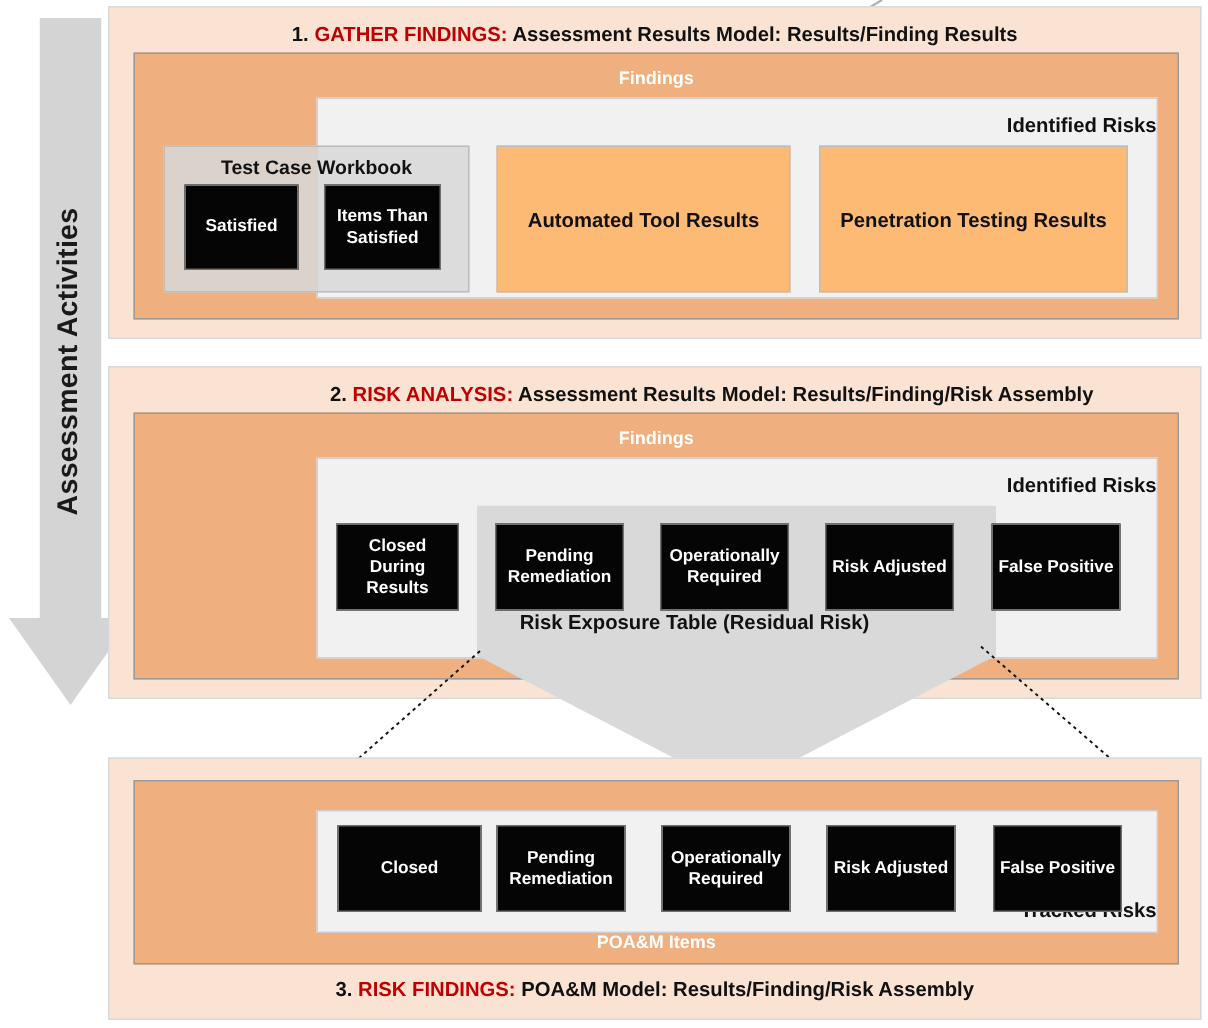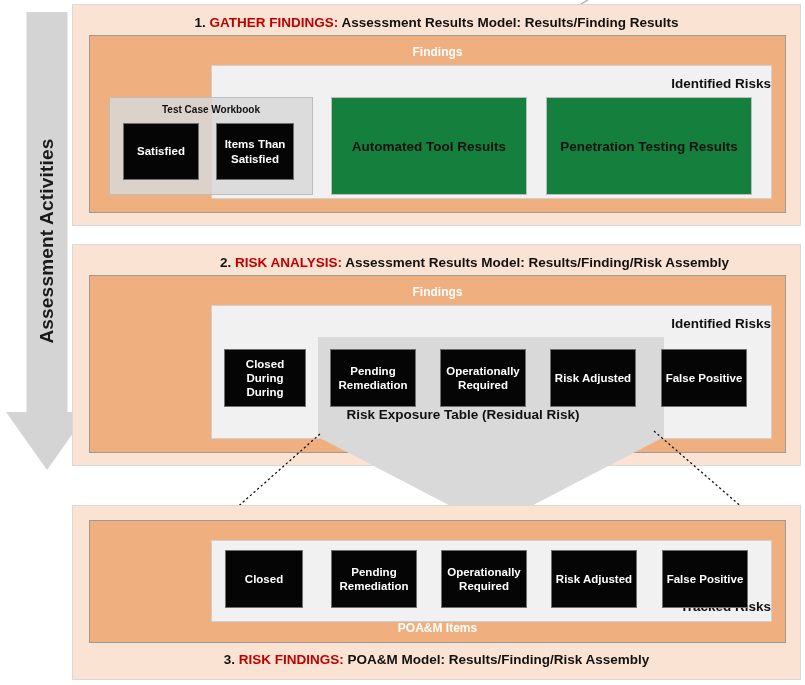--- a/index.html
+++ b/index.html
@@ -98,21 +98,21 @@
     width: 100%;
     text-align: right;
     font-size: 13.5px;
     font-weight: bold;
     color: #111111;
     white-space: nowrap;
   }
 
   .gray-box {
     position: absolute;
-    background: #15803d;
+    background: #fdba74;
     border: 1px solid #bdbdbd;
     box-sizing: border-box;
     display: flex;
     align-items: center;
     justify-content: center;
     text-align: center;
     font-size: 13.5px;
     font-weight: bold;
     color: #111111;
     padding: 0 4px;
@@ -130,21 +130,21 @@
     left: 0;
     bottom: 0;
     background: #DBD2CB;
   }
   .workbook-label {
     position: absolute;
     left: 0;
     top: 6px;
     width: 100%;
     text-align: center;
-    font-size: 10px;
+    font-size: 13px;
     font-weight: bold;
     color: #111111;
     white-space: nowrap;
   }
 
   .black-box {
     position: absolute;
     background: #050505;
     border: 1px solid #6f6f6f;
     box-sizing: border-box;
@@ -261,21 +261,21 @@
   <div class="chevron">
     <svg width="346" height="190" viewBox="0 0 346 190">
       <polygon points="0,0 346,0 346,100 173,190 0,100" fill="#D9D9D9"></polygon>
     </svg>
     <div class="chevron-label">Risk Exposure Table (Residual Risk)</div>
   </div>
 
   <div class="black-box" style="left:224px; top:349px; width:82px; height:58px;">
     <span>
       <span>Closed During</span><br>
-      <span>During</span>
+      <span>Results</span>
     </span>
   </div>
   <div class="black-box" style="left:330px; top:349px; width:86px; height:58px;">
     <span>
       <span>Pending</span><br>
       <span>Remediation</span>
     </span>
   </div>
   <div class="black-box" style="left:440px; top:349px; width:86px; height:58px;">
     <span>
@@ -303,21 +303,21 @@
     </div>
 
     <div class="findings-box" style="left:16px; top:14px; width:697px; height:123px;">
       <div class="findings-label" style="bottom:7px; top:auto;">POA&amp;M Items</div>
     </div>
 
     <div class="risks-box" style="left:138px; top:34px; width:561px; height:82px;">
       <div class="risks-label" style="bottom:7px; top:auto;">Tracked Risks</div>
     </div>
 
-    <div class="black-box" style="left:152px; top:44px; width:78px; height:58px;">
+    <div class="black-box" style="left:152px; top:44px; width:96px; height:58px;">
       <span>Closed</span>
     </div>
     <div class="black-box" style="left:258px; top:44px; width:86px; height:58px;">
       <span>
         <span>Pending</span><br>
         <span>Remediation</span>
       </span>
     </div>
     <div class="black-box" style="left:368px; top:44px; width:86px; height:58px;">
       <span>

